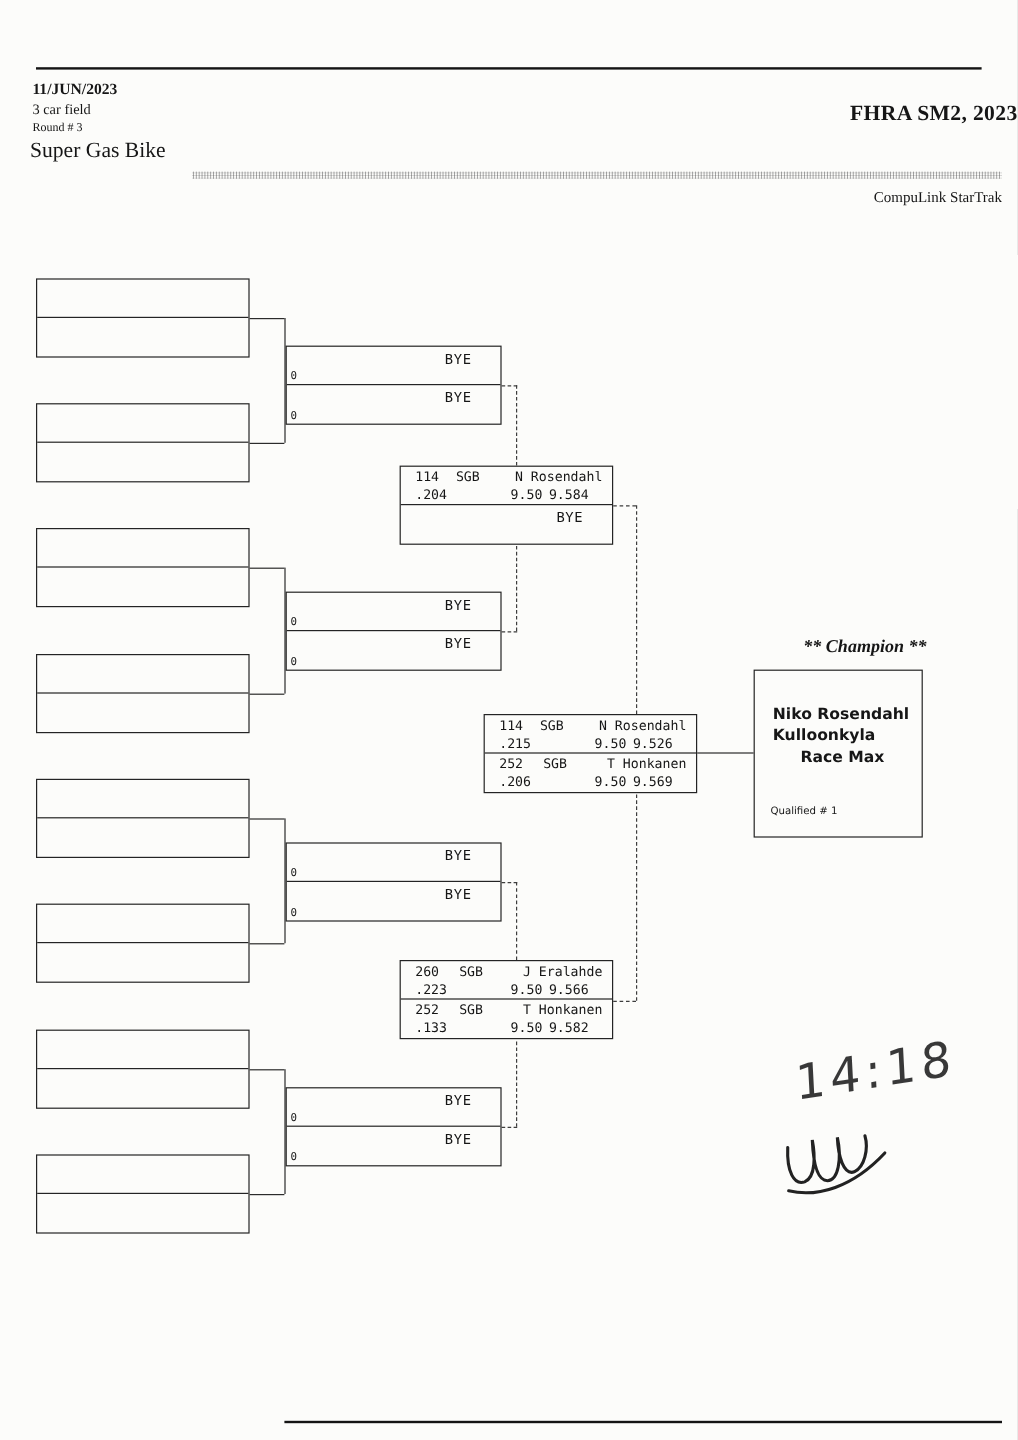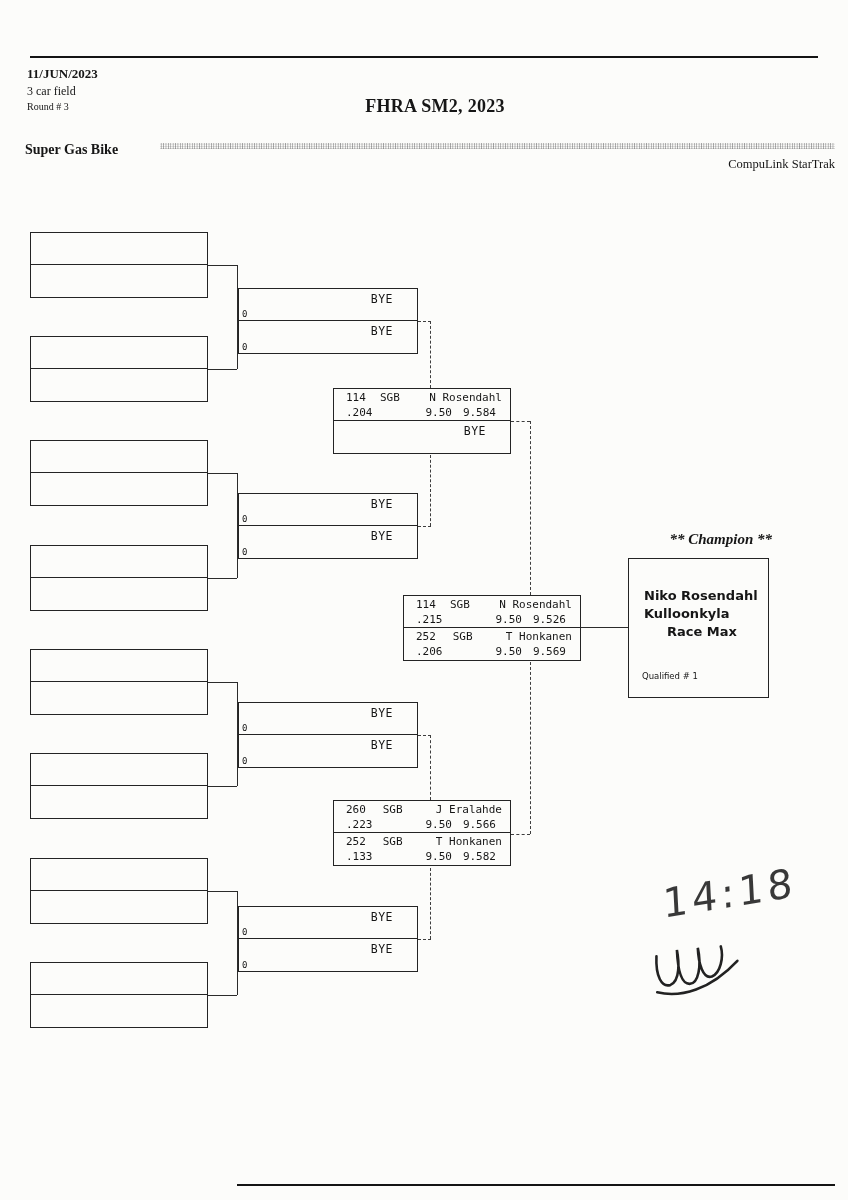--- a/index.html
+++ b/index.html
@@ -4,23 +4,23 @@
 <style>
   * { margin:0; padding:0; box-sizing:border-box; }
   html,body { background:#d9d9d9; }
   .page {
     position:relative; width:848px; height:1200px; margin:0 auto;
     background:#fcfcfa; color:#161616; overflow:hidden;
     font-family:"Liberation Serif", serif;
   }
   .rule { position:absolute; border-top:2.2px solid #141414; }
   .hdr-small { position:absolute; left:27px; font-size:13px; }
-  .title { position:absolute; top:96px; left:0; right:0; text-align:center; padding-left:22px;
+  .title { position:absolute; top:84px; left:0; right:0; text-align:right; padding-left:22px;
            font-size:18px; font-weight:700; letter-spacing:.3px; }
-  .class-name { position:absolute; left:25px; top:142px; font-size:14px; font-weight:700; }
+  .class-name { position:absolute; left:25px; top:115px; font-size:18px; font-weight:400; }
   .hatch { position:absolute; left:160px; top:143px; width:675px; height:6px;
            background-image:radial-gradient(circle, #8f8f8f .7px, transparent .85px);
            background-size:2.4px 2.2px; }
   .compulink { position:absolute; right:13px; top:157px; font-size:12.5px; }
 
   .box { position:absolute; width:178px; border:1.6px solid #242424; background:transparent; }
   .cell { position:relative; height:32px; border-bottom:1.6px solid #242424; }
   .cell:last-child { border-bottom:none; }
 
   .bye { position:absolute; top:3px; right:24px;
@@ -30,21 +30,21 @@
 
   .dl { position:absolute; left:0; right:0; display:flex;
         font-family:"DejaVu Sans Mono", monospace; font-size:11px; white-space:pre; }
   .dl.l1 { top:2px; }
   .dl.l2 { top:17px; }
   .l1 .num { padding-left:12px; width:52px; }
   .l1 .cls { width:58px; }
   .l1 .drv { flex:1; text-align:right; padding-right:8px; }
   .l2 .rt  { padding-left:12px; width:58px; }
   .l2 .dial{ width:60px; text-align:right; }
-  .l2 .et  { flex:1; text-align:right; padding-right:14px; }
+  .l2 .et  { flex:1; text-align:center; padding-right:14px; }
 
   .hline { position:absolute; border-top:1.6px solid #2b2b2b; }
   .vline { position:absolute; border-left:1.6px solid #2b2b2b; }
   .dh { position:absolute; border-top:1.6px dashed #3d3d3d; }
   .dv { position:absolute; border-left:1.6px dashed #3d3d3d; }
 
   .champ-label { position:absolute; left:626px; top:531px; width:146px; text-align:right;
                  font-style:italic; font-weight:700; font-size:15px; }
   .champ-box { position:absolute; left:628px; top:558px; width:141px; height:140px;
                border:1.6px solid #242424;

